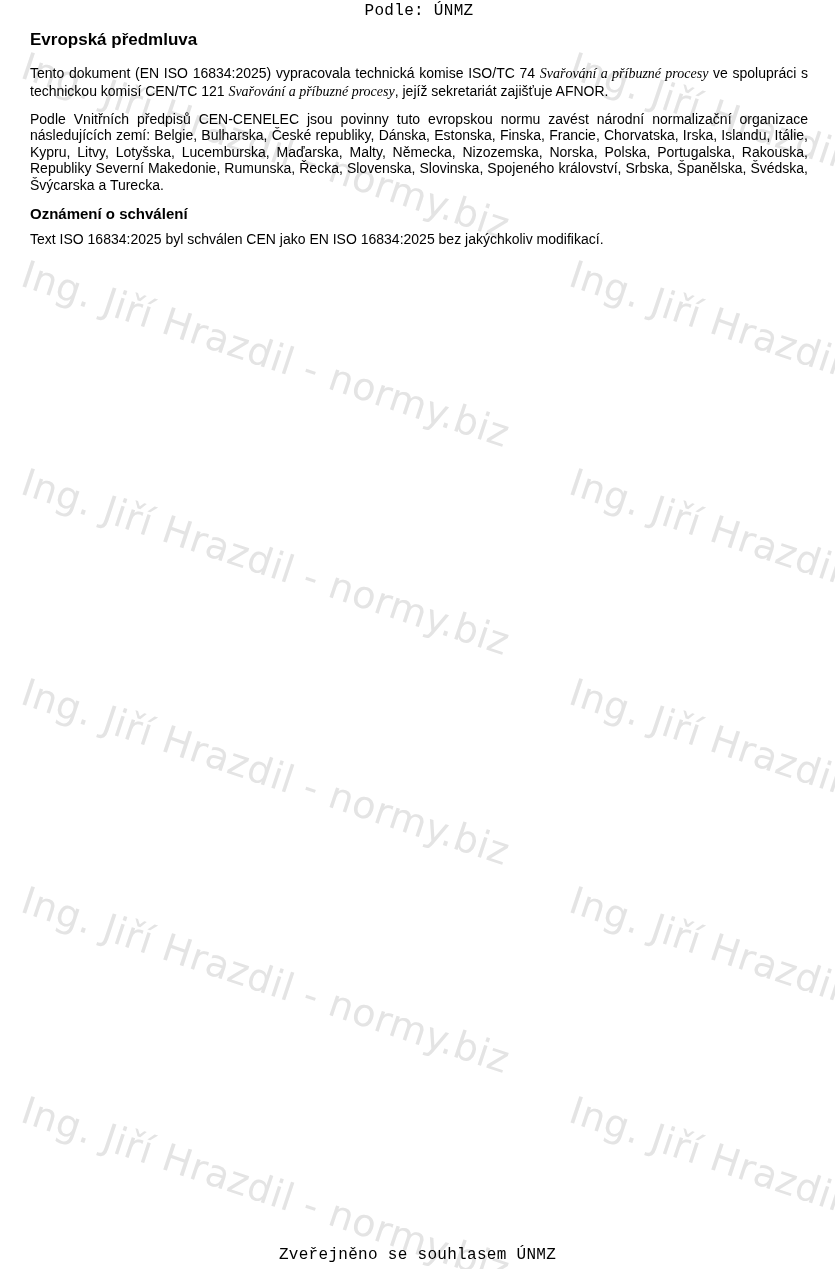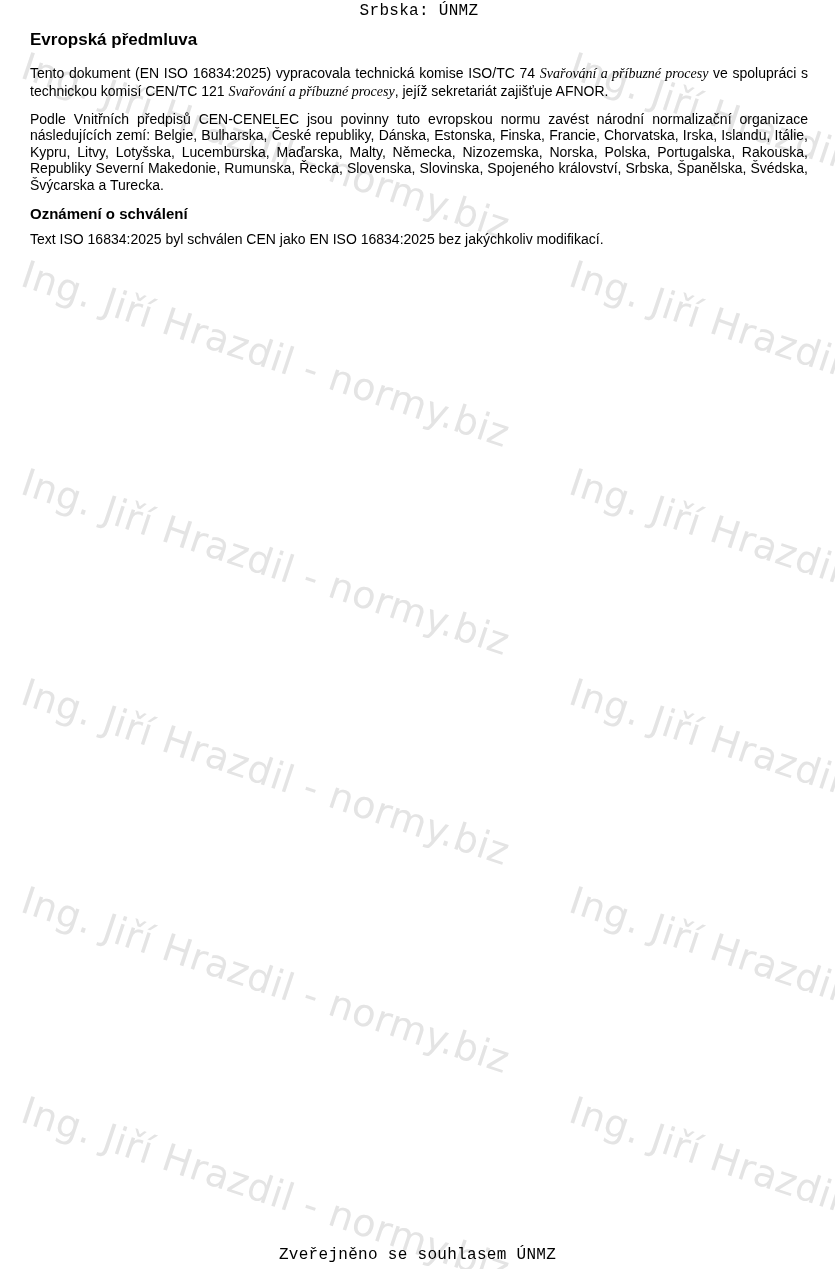--- a/index.html
+++ b/index.html
@@ -92,21 +92,21 @@
       <div class="wm" style="left: 578px; top: 460px; color: rgb(228, 228, 228);">Ing. Jiří Hrazdil - normy.biz</div>
       <div class="wm" style="left: 30px; top: 670px; color: rgb(228, 228, 228);">Ing. Jiří Hrazdil - normy.biz</div>
       <div class="wm" style="left: 578px; top: 670px; color: rgb(228, 228, 228);">Ing. Jiří Hrazdil - normy.biz</div>
       <div class="wm" style="left: 30px; top: 878px; color: rgb(228, 228, 228);">Ing. Jiří Hrazdil - normy.biz</div>
       <div class="wm" style="left: 578px; top: 878px; color: rgb(228, 228, 228);">Ing. Jiří Hrazdil - normy.biz</div>
       <div class="wm" style="left: 30px; top: 1088px; color: rgb(228, 228, 228);">Ing. Jiří Hrazdil - normy.biz</div>
       <div class="wm" style="left: 578px; top: 1088px; color: rgb(228, 228, 228);">Ing. Jiří Hrazdil - normy.biz</div>
     </div>
 
   <div class="content">
-    <div class="src-header">Srbska: ÚNMZ</div>
+    <div class="src-header">Podle: ÚNMZ</div>
 
     <h1 class="doc-title">Evropská předmluva</h1>
 
     <div class="paragraphs" id="paragraphs">
         <p class="body-p"><span>Tento dokument (EN ISO 16834:2025) vypracovala technická komise ISO/TC 74 </span><em>Svařování a příbuzné procesy</em><span> ve spolupráci s technickou komisí CEN/TC 121 </span><em>Svařování a příbuzné procesy</em><span>, jejíž sekretariát zajišťuje AFNOR.</span></p>
         <p class="body-p"><span>Podle Vnitřních předpisů CEN-CENELEC jsou povinny tuto evropskou normu zavést národní normalizační organizace následujících zemí: Belgie, Bulharska, České republiky, Dánska, Estonska, Finska, Francie, Chorvatska, Irska, Islandu, Itálie, Kypru, Litvy, Lotyšska, Lucemburska, Maďarska, Malty, Německa, Nizozemska, Norska, Polska, Portugalska, Rakouska, Republiky Severní Makedonie, Rumunska, Řecka, Slovenska, Slovinska, Spojeného království, Srbska, Španělska, Švédska, Švýcarska a Turecka.</span></p>
       </div>
 
     <h2 class="section-title">Oznámení o schválení</h2>
 

